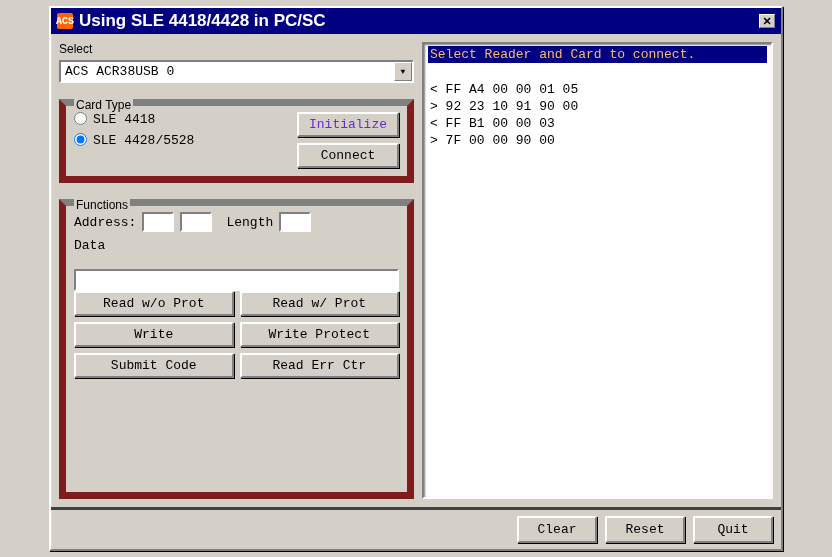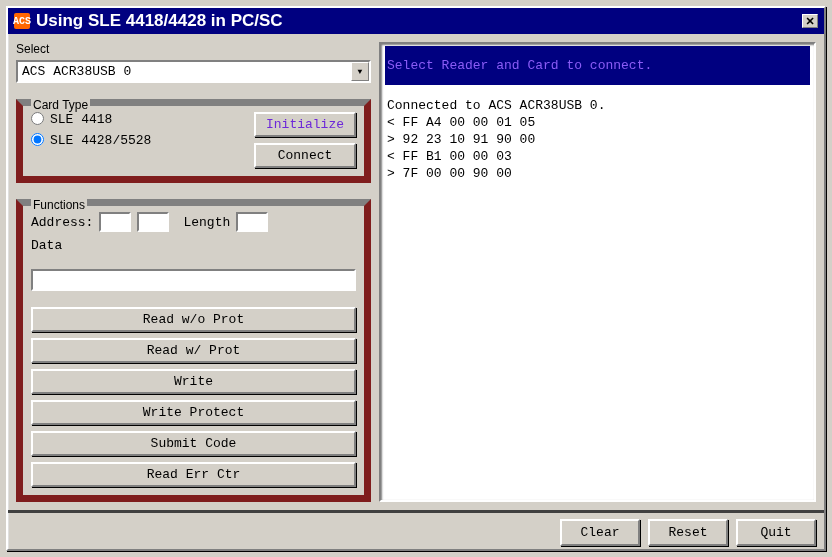--- a/index.html
+++ b/index.html
@@ -7,21 +7,21 @@
       background: #d4d0c8;
       font-family: 'Courier New', monospace;
       font-size: 13px;
       display: flex;
       justify-content: center;
       align-items: center;
       width: 832px;
       height: 557px;
     }
     .window {
-      width: 820px;
+      width: 734px;
       height: 545px;
       background: #d4d0c8;
       border: 2px solid #ffffff;
       border-bottom-color: #808080;
       border-right-color: #808080;
       box-shadow: 1px 1px 0 #000, inset 1px 1px 0 #dfdfdf;
       display: flex;
       flex-direction: column;
     }
     .title-bar {
@@ -100,23 +100,23 @@
       border-bottom-color: #ffffff;
       border-right-color: #ffffff;
       box-shadow: inset 1px 1px 2px #808080;
       padding: 2px 4px;
       font-family: 'Courier New', monospace;
       font-size: 13px;
       overflow-y: auto;
     }
     .log-line-highlight {
       background: #000080;
-      color: #8b5cf6;
-      padding: 12px 2px;
-      margin-bottom: 12px;
+      color: #fdba74;
+      padding: 1px 2px;
+      margin-bottom: 18px;
     }
     .log-line {
       color: #000;
       padding: 1px 2px;
     }
     .select-group {
       display: flex;
       flex-direction: column;
       gap: 4px;
       justify-content: center;
@@ -266,23 +266,23 @@
       border-top-color: #808080;
       border-left-color: #808080;
       border-bottom-color: #ffffff;
       border-right-color: #ffffff;
       font-family: 'Courier New', monospace;
       font-size: 13px;
       padding: 0 4px;
     }
     .action-buttons {
       display: grid;
-      grid-template-columns: 1fr;
-      gap: 6px;
-      margin-top: 16px;
+      grid-template-columns: 1fr 1fr;
+      gap: 6px;
+      margin-top: 0;
     }
     .bottom-bar {
       display: flex;
       justify-content: flex-end;
       gap: 8px;
       padding: 6px 8px;
       border-top: 3px solid #404040;
       flex-shrink: 0;
     }
     .bottom-btn {
@@ -367,21 +367,20 @@
           <button class="win-btn">Write Protect</button>
           <button class="win-btn">Submit Code</button>
           <button class="win-btn">Read Err Ctr</button>
         </div>
       </div>
     </div>
 
     <div class="right-panel">
       <div class="log-area">
         <div class="log-line-highlight">Select Reader and Card to connect.</div>
-        <div class="log-line">Connected to ACS ACR38USB 0.</div>
         <div class="log-line">&lt; FF A4 00 00 01 05</div>
         <div class="log-line">&gt; 92 23 10 91 90 00</div>
         <div class="log-line">&lt; FF B1 00 00 03</div>
         <div class="log-line">&gt; 7F 00 00 90 00</div>
       </div>
     </div>
   </div>
 
   <div class="bottom-bar">
     <button class="bottom-btn">Clear</button>

